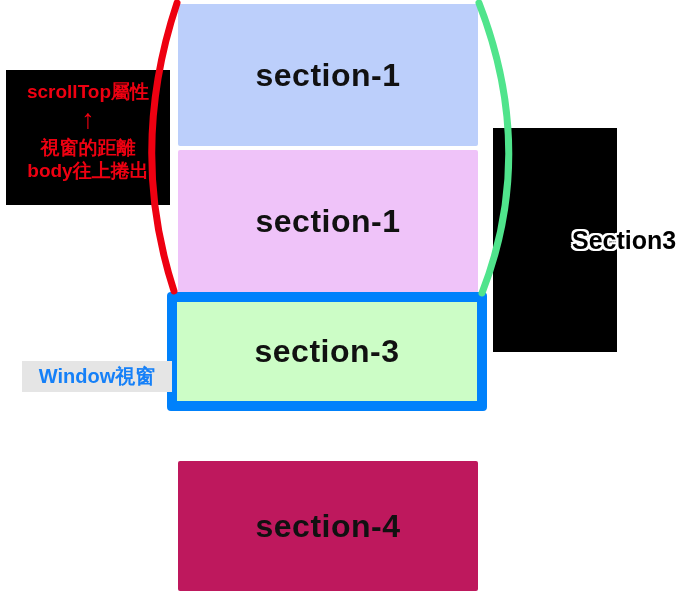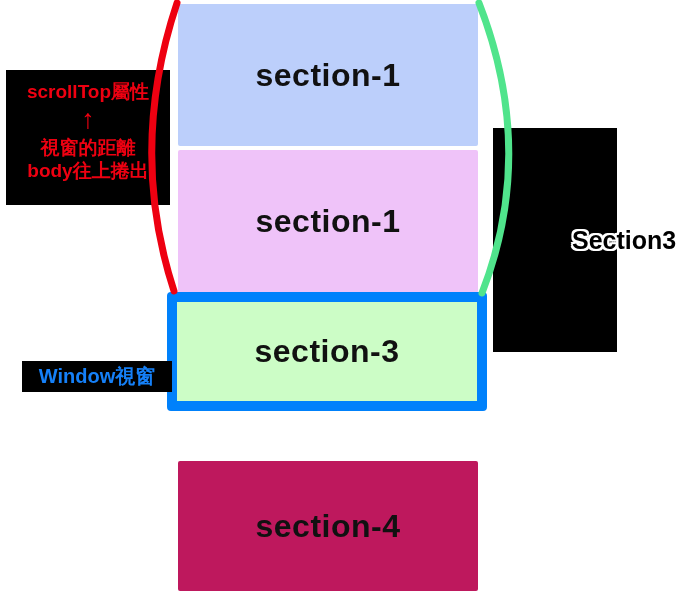--- a/index.html
+++ b/index.html
@@ -116,21 +116,21 @@
     <span>section-3</span>
   </div>
 
   <div class="callout-left" style="background-color: rgb(0, 0, 0); color: rgb(238, 0, 17);">
     <div class="line">scrollTop屬性</div>
     <div class="arrow">↑</div>
     <div class="line">視窗的距離</div>
     <div class="line">body往上捲出</div>
   </div>
 
-  <div class="callout-window" style="background-color: #000000; color: rgb(21, 128, 248);">
+  <div class="callout-window" style="background-color: #e5e5e5; color: rgb(21, 128, 248);">
     <span>Window視窗</span>
   </div>
 
   <div class="callout-right" style="background-color: rgb(0, 0, 0);"></div>
   <div class="right-label" style="color: rgb(0, 0, 0);">Section3</div>
 
   <svg class="arcs" viewBox="0 0 700 602" xmlns="http://www.w3.org/2000/svg">
     <path d="M 177 3 Q 128 150 174 291" fill="none" stroke-width="7" stroke-linecap="round" stroke="#ee0011"></path>
     <path d="M 479 3 Q 537 152 482 293" fill="none" stroke-width="7" stroke-linecap="round" stroke="#50e48c"></path>
   </svg>

